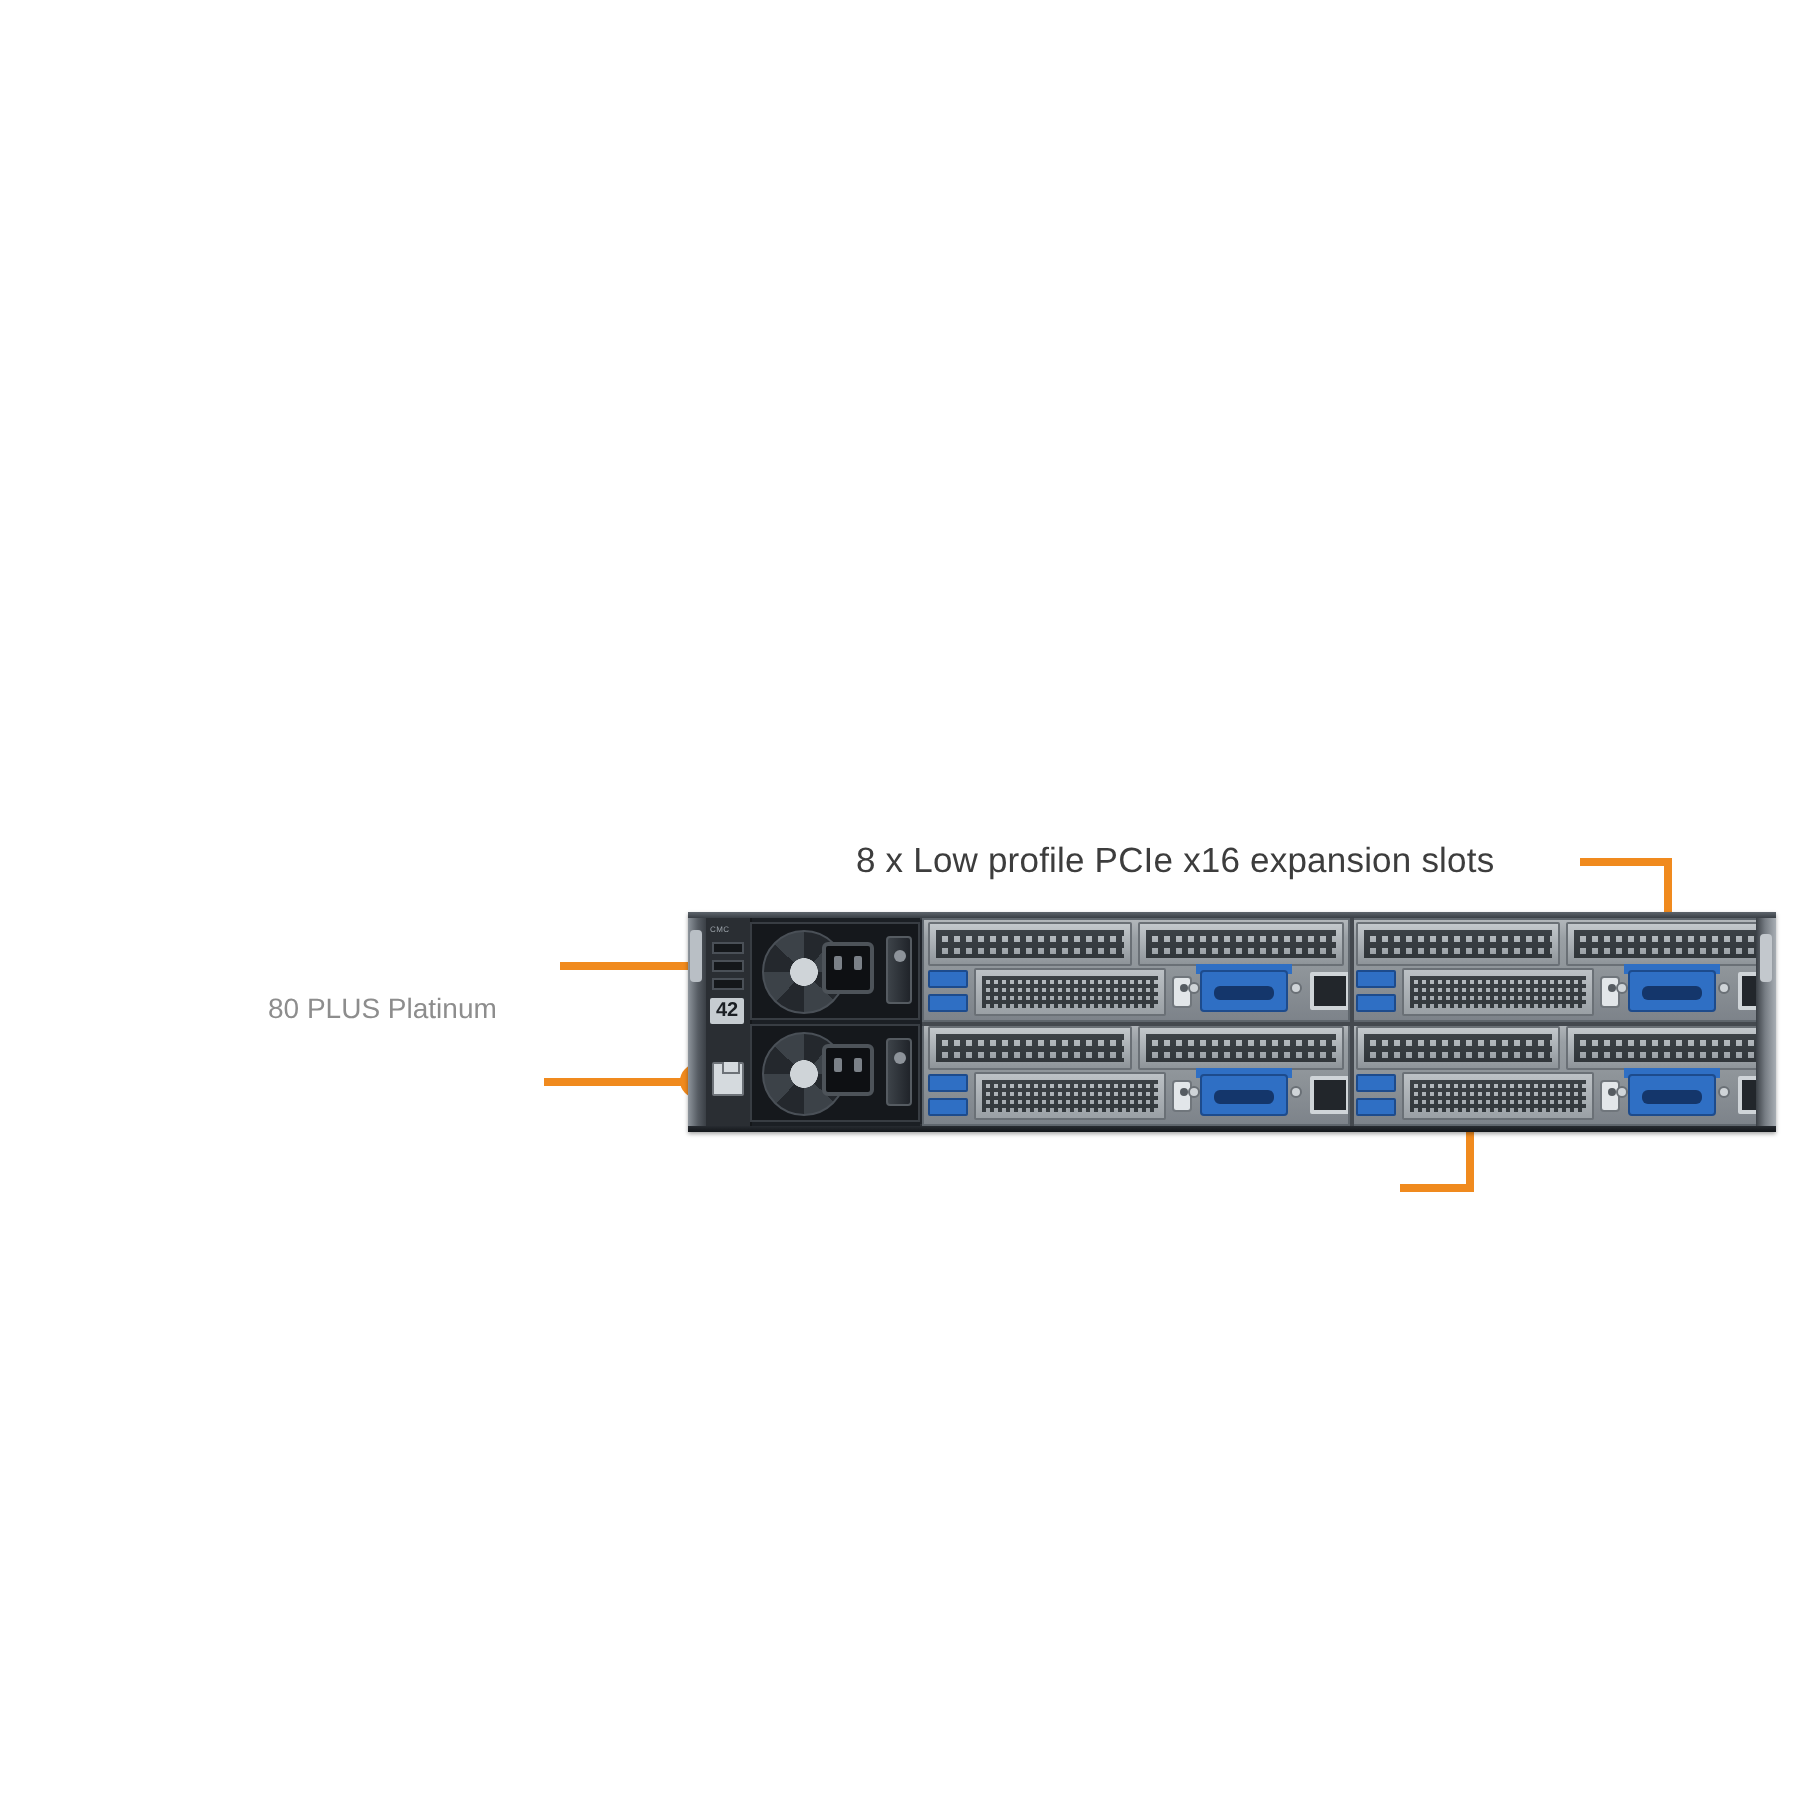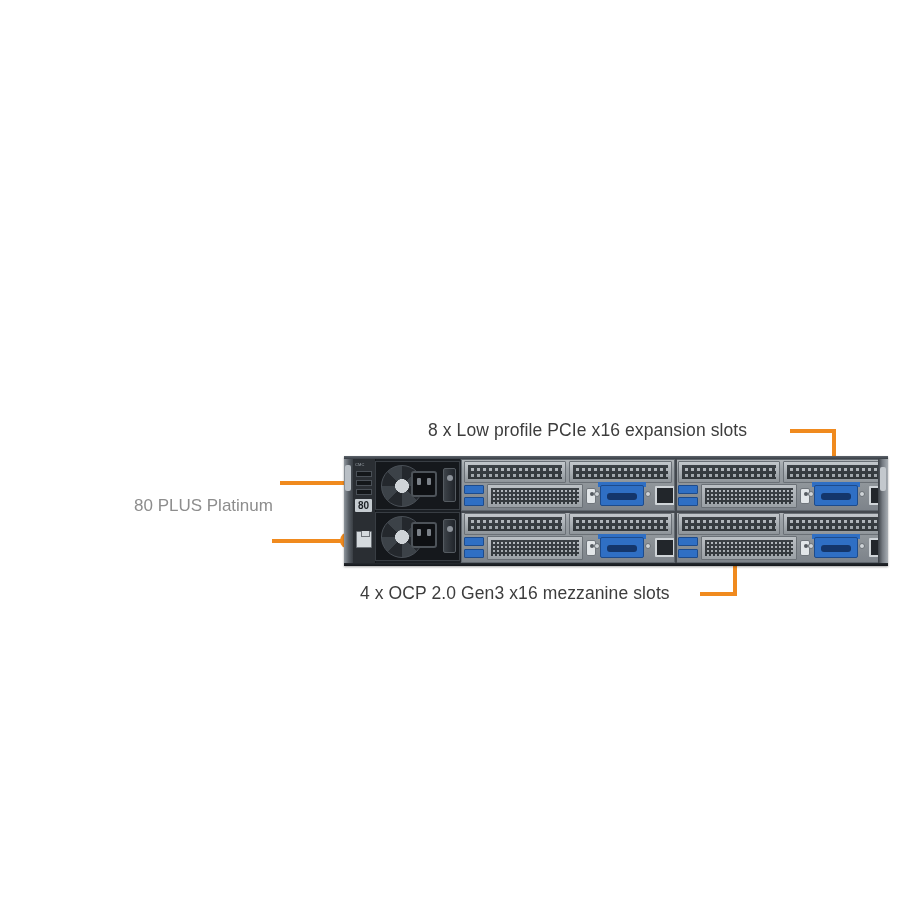--- a/index.html
+++ b/index.html
@@ -18,21 +18,21 @@
     position:absolute;
     color:#3d3d3d;
     font-size:17.5px;
     line-height:1.18;
     white-space:nowrap;
     letter-spacing:.1px;
   }
   .callout-sub{
     position:absolute;
     color:#8d8d8d;
-    font-size:17px;
+    font-size:14px;
     line-height:1.15;
     white-space:nowrap;
   }
 
   
   .lead-h{position:absolute;height:4px;background:#F08A1E;}
   .lead-v{position:absolute;width:4px;background:#F08A1E;}
   .dot{
     position:absolute;width:17px;height:17px;border-radius:50%;
     background:#F08A1E;
@@ -257,41 +257,40 @@
   <div class="lead-v" style="left:832px;top:366px;height:42px;"></div>
   <div class="dot" style="left:826px;top:400px;"></div>
 
   <div class="callout-sub" style="left:134px;top:433px;">80 PLUS Platinum</div>
   <div class="lead-h" style="left:280px;top:418px;width:107px;"></div>
   <div class="dot" style="left:378px;top:411px;"></div>
 
   <div class="lead-h" style="left:272px;top:476px;width:78px;"></div>
   <div class="dot" style="left:340px;top:469px;"></div>
 
-  <div class="callout-label" style="left:360px;top:520px;">4 x OCP 2.0 Gen3 x16 mezzanine slots</div>
   <div class="lead-h" style="left:700px;top:529px;width:37px;"></div>
   <div class="lead-v" style="left:733px;top:491px;height:40px;"></div>
   <div class="dot" style="left:727px;top:484px;"></div>
 
   <div id="chassis">
     <div class="rail top"></div>
     <div class="rail bot"></div>
 
     <div class="psu-col">
 
       <div class="ear">
         <div class="ear-tab"></div>
       </div>
 
       <div class="cmc-panel">
         <div class="cmc-txt" style="top:3px;">CMC</div>
         <div class="cmc-led-row" style="top:12px;"></div>
         <div class="cmc-led-row" style="top:21px;"></div>
         <div class="cmc-led-row" style="top:30px;"></div>
-        <div class="cmc-42">80</div>
+        <div class="cmc-42">42</div>
         <div class="cmc-rj45"></div>
       </div>
 
       <div class="psu a">
         <div class="fan-ring"></div>
         <div class="psu-iec"></div>
         <div class="psu-handle"></div>
       </div>
 
       <div class="psu b">

